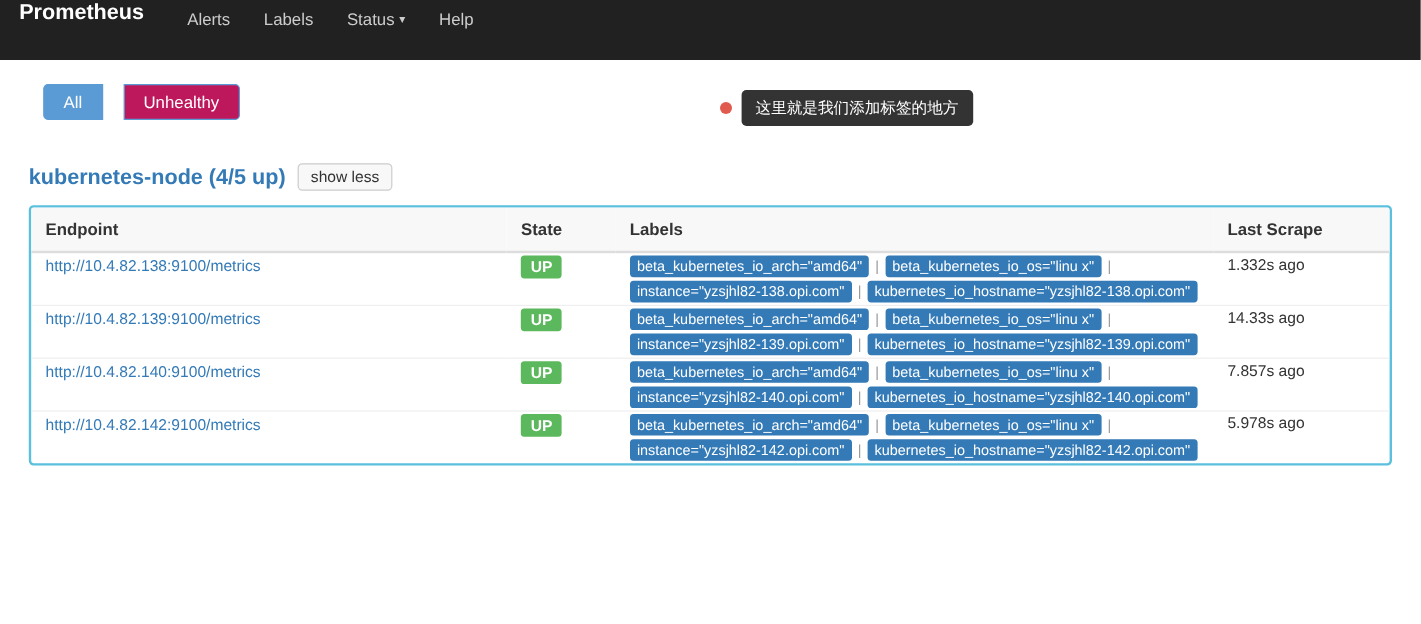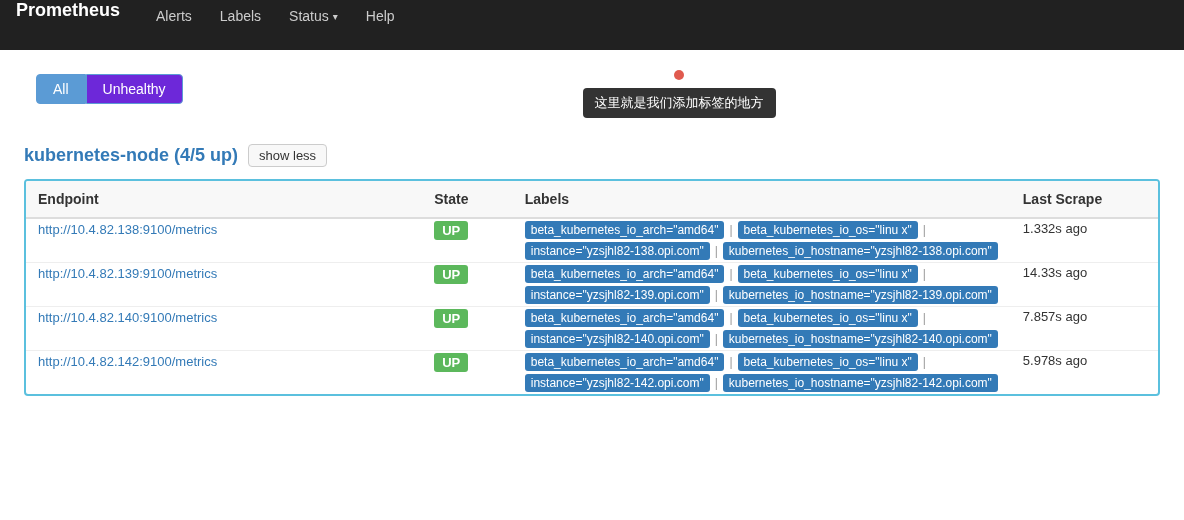--- a/index.html
+++ b/index.html
@@ -30,38 +30,38 @@
       align-items: center;
       gap: 4px;
     }
     .nav-item .chevron { font-size: 10px; }
 
     
     .content { padding: 20px 24px; }
     h1 { font-size: 32px; font-weight: 300; margin-bottom: 16px; }
 
     
-    .filter-row { display: flex; align-items: center; gap: 0; margin-bottom: 20px; padding-left: 12px; }
+    .filter-row { display: flex; align-items: center; gap: 17px; margin-bottom: 20px; padding-left: 12px; }
     .filter-btn {
       padding: 6px 16px;
       cursor: pointer;
       font-size: 14px;
       border: 1px solid #ccc;
       background: #f8f8f8;
       color: #333;
     }
     .filter-btn:first-child { border-radius: 4px 0 0 4px; }
     .filter-btn:last-child { border-radius: 0 4px 4px 0; }
     .filter-btn.active-all {
       background: #5b9bd5;
       color: #fff;
       border-color: #5b9bd5;
     }
     .filter-btn.active-unhealthy {
-      background: #6d28d9;
+      background: #be185d;
       color: #fff;
       border-color: #5b9bd5;
     }
 
     
     .tooltip-area {
       display: flex;
       align-items: center;
       margin-left: 320px;
       margin-bottom: 10px;
@@ -186,21 +186,21 @@
   </div>
 </nav>
 
 <div class="content">
 
   <div style="display:flex; align-items:center; margin-bottom:16px; gap: 400px;">
     <div class="filter-row">
       <button class="filter-btn active-all">All</button>
       <button class="filter-btn active-unhealthy">Unhealthy</button>
     </div>
-    <div class="tooltip-area" style="margin-left:0; gap:8px; display:flex; align-items:center;flex-direction:column;">
+    <div class="tooltip-area" style="margin-left:0; gap:8px; display:flex; align-items:center;">
       <div class="tooltip-dot"></div>
       <div class="tooltip-box">这里就是我们添加标签的地方</div>
     </div>
   </div>
 
   <div class="section-header">
     <span class="section-title">kubernetes-node (4/5 up)</span>
     <button class="show-less-btn">show less</button>
   </div>
 

